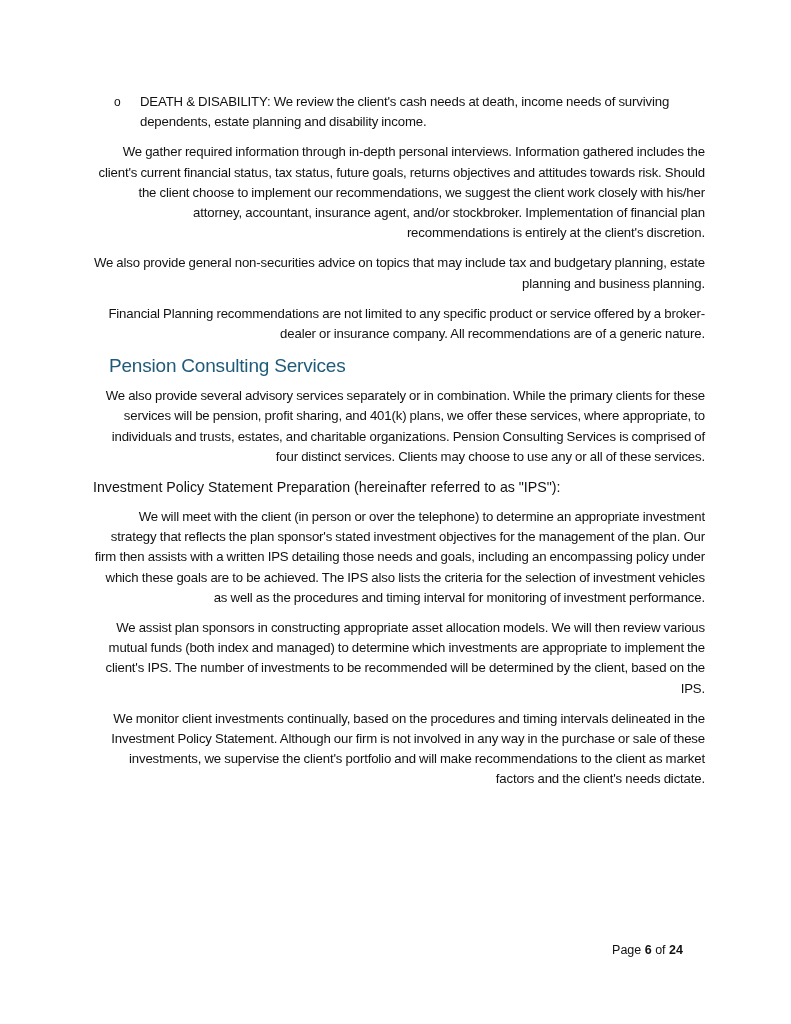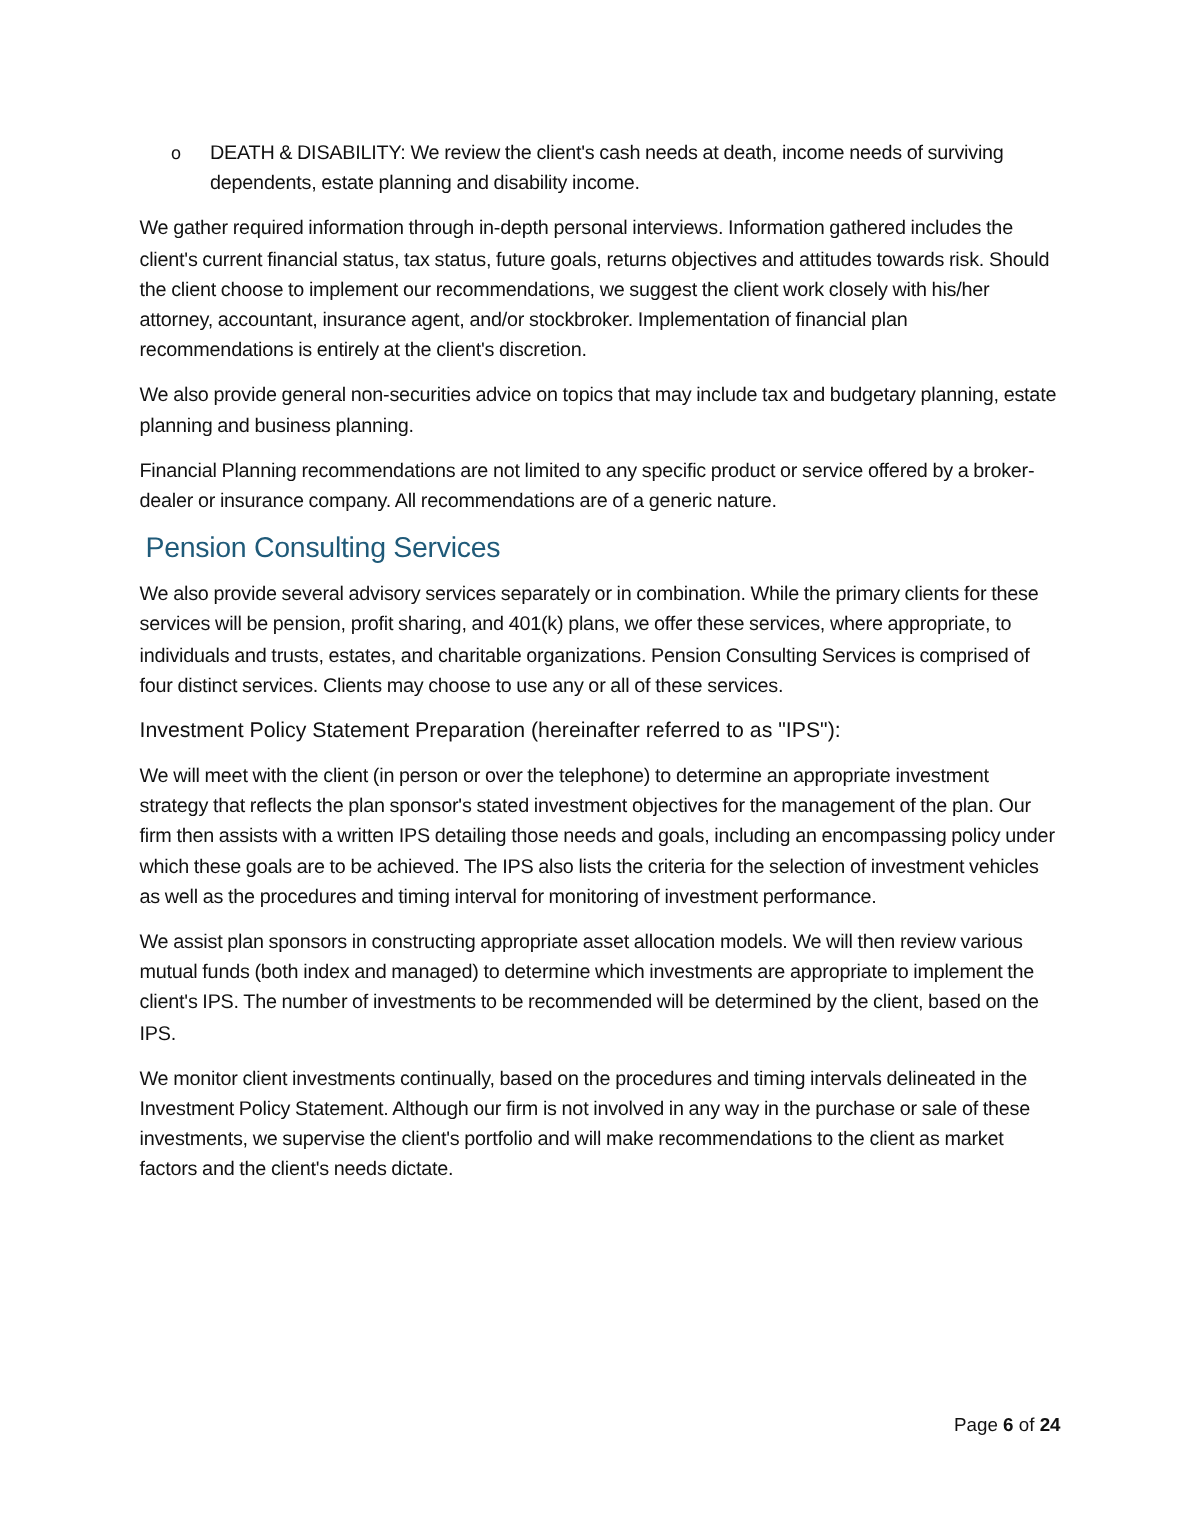--- a/index.html
+++ b/index.html
@@ -20,55 +20,56 @@
       left: 93px;
       top: 92px;
       width: 612px;
     }
     .para {
       font-size: 13.2px;
       line-height: 20.2px;
       margin: 0 0 10px 0;
       letter-spacing: -0.15px;
       word-spacing: -0.3px;
+      text-align: right;
     }
     .bullet-item {
       position: relative;
       padding-left: 47px;
       font-size: 13.2px;
       line-height: 20.2px;
       margin: 0 0 10px 0;
       letter-spacing: -0.15px;
       word-spacing: -0.3px;
     }
     .bullet-item .bullet {
       position: absolute;
       left: 21px;
       top: 0;
       font-size: 12px;
     }
     .h2 {
       font-size: 19px;
       color: #1f5a79;
-      margin: 6px 0 8px 4px;
+      margin: 6px 0 8px 16px;
       font-weight: normal;
       letter-spacing: -0.2px;
       line-height: 24px;
     }
     .h3 {
       font-size: 14.2px;
       font-weight: normal;
       color: #111111;
       margin: 4px 0 10px 0;
       line-height: 20px;
       letter-spacing: 0px;
     }
     .footer {
       position: absolute;
-      right: 84px;
+      right: 108px;
       top: 943px;
       font-size: 12.5px;
       color: #111111;
     }
     .footer b { font-weight: bold; }
   </style>
 </head>
 <body>
 
 <div class="page">

